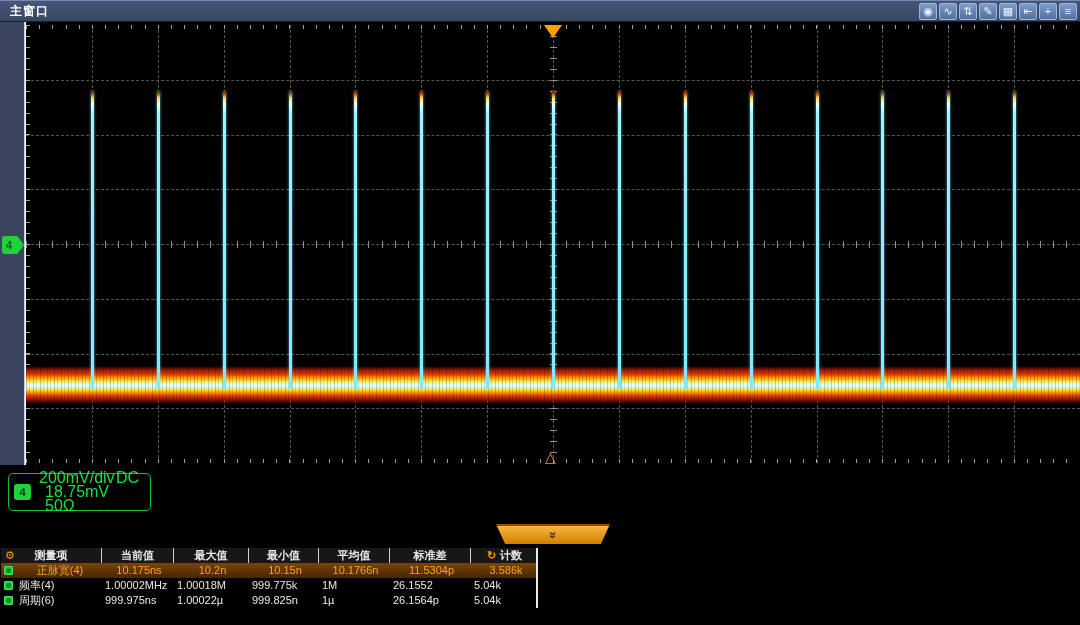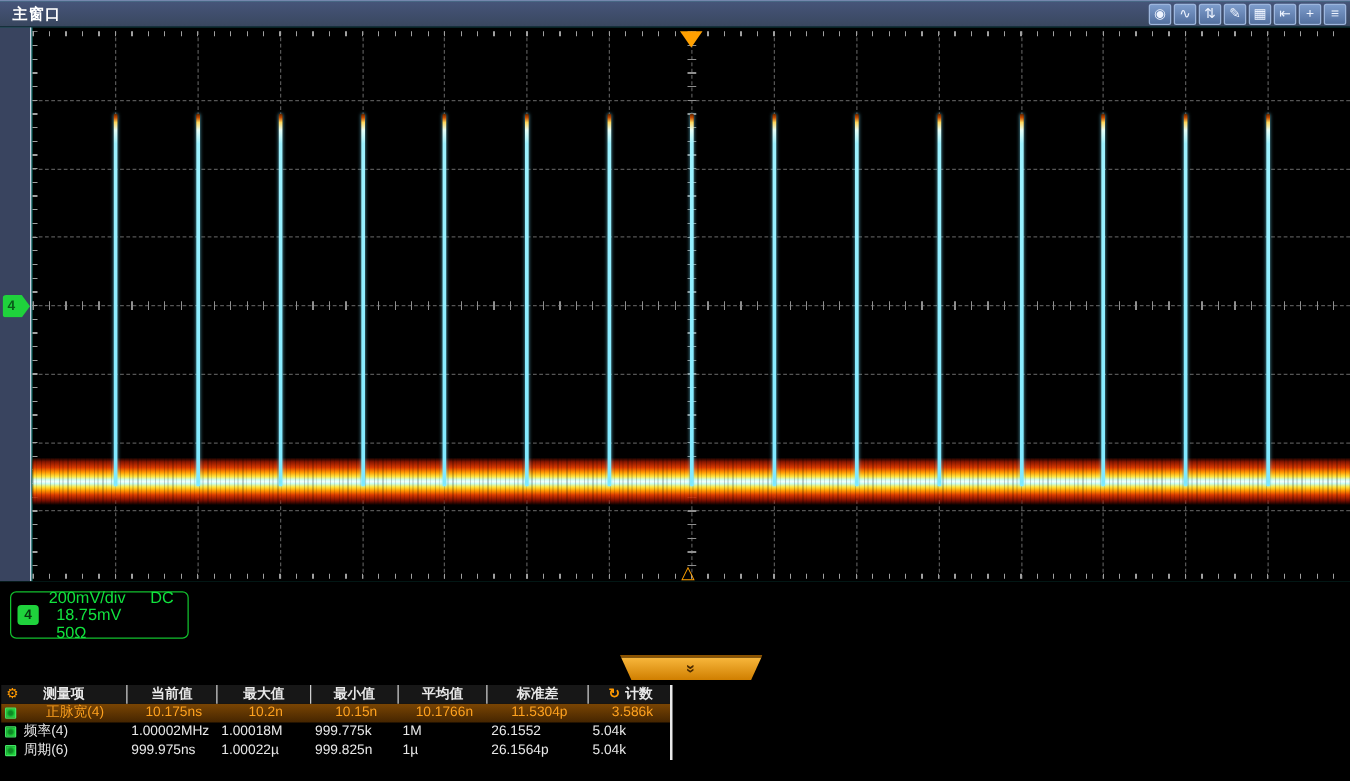--- a/index.html
+++ b/index.html
@@ -1,17 +1,17 @@
 <!DOCTYPE html>
 <html><head>
 <meta charset="utf-8">
 <style>
   * { margin:0; padding:0; box-sizing:border-box; }
   body { background:#000; font-family:"Liberation Sans", sans-serif; }
-  .screen { position:relative; width:1080px; height:625px; background:#0f766e; overflow:hidden;text-decoration:underline; }
+  .screen { position:relative; width:1080px; height:625px; background:#ffffff; overflow:hidden;text-decoration:underline; }
 
   
   .titlebar { position:absolute; left:0; top:0; width:1080px; height:22px;
     background:linear-gradient(#46557a,#39475f); border-top:1px solid #7487ad;
     border-bottom:1px solid #161d2c; display:flex; align-items:center; }
   .title { color:#fff; font-size:12px; font-weight:bold; padding-left:10px; letter-spacing:1px; }
   .toolbar { margin-left:auto; display:flex; gap:2px; padding-right:3px; }
   .tb-btn { width:18px; height:17px; background:linear-gradient(#7d9ccb,#53709f);
     border:1px solid #9db6dd; border-radius:2px; color:#eef4ff; font-size:11px;
     line-height:15px; text-align:center; cursor:pointer; }
@@ -57,21 +57,21 @@
     clip-path:polygon(0 0,70% 0,100% 50%,70% 100%,0 100%);
     color:#0a5c1a; font-weight:bold; font-size:11px; text-align:left; line-height:18px; }
   .chan-marker span { padding-left:4px; }
 
   
   .chanbox { position:absolute; left:8px; top:473px; width:143px; height:38px;
     border:1px solid #12c02e; border-radius:5px; background:#000;
     display:flex; align-items:center; gap:6px; padding:2px 5px; cursor:pointer; }
   .chan-badge { width:17px; height:16px; background:#1fd23c; border-radius:3px;
     color:#06380e; font-weight:bold; font-size:11px; text-align:center; line-height:16px; flex:0 0 auto; }
-  .chan-lines { flex:1; color:#11e23e; font-size:13px; line-height:14px; }
+  .chan-lines { flex:1; color:#11e23e; font-size:16px; line-height:14px; }
   .chan-row { display:flex; justify-content:space-between; padding:0 6px 0 2px; }
   .chan-row.second { padding-left:8px; padding-right:14px;flex-direction:column; }
 
   
   .expand { position:absolute; left:496px; top:524px; width:114px; height:20px;
     background:linear-gradient(#f8b73c,#d07f00); clip-path:polygon(0 0,100% 0,92% 100%,8% 100%);
     display:flex; align-items:center; justify-content:center; cursor:pointer;
     border-top:2px solid #8a5200; }
   .chev { display:inline-block; transform:rotate(90deg); color:#4a2a00;
     font-weight:bold; font-size:13px; line-height:10px; }

